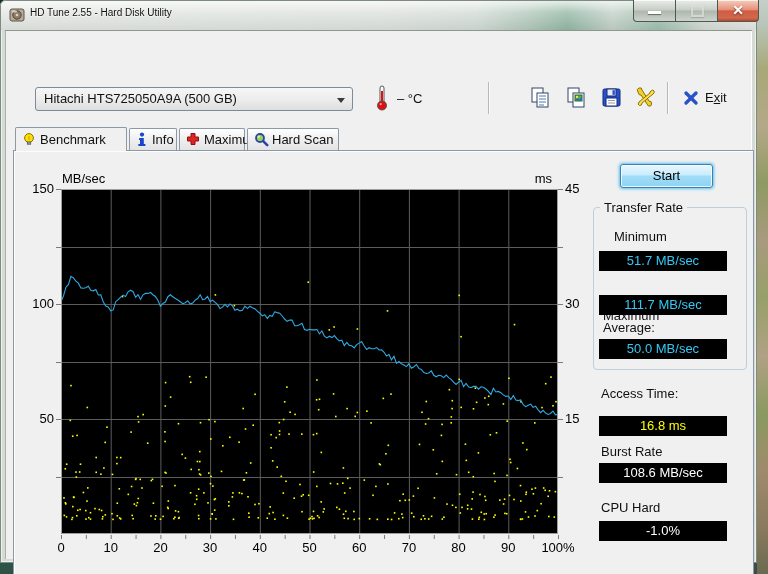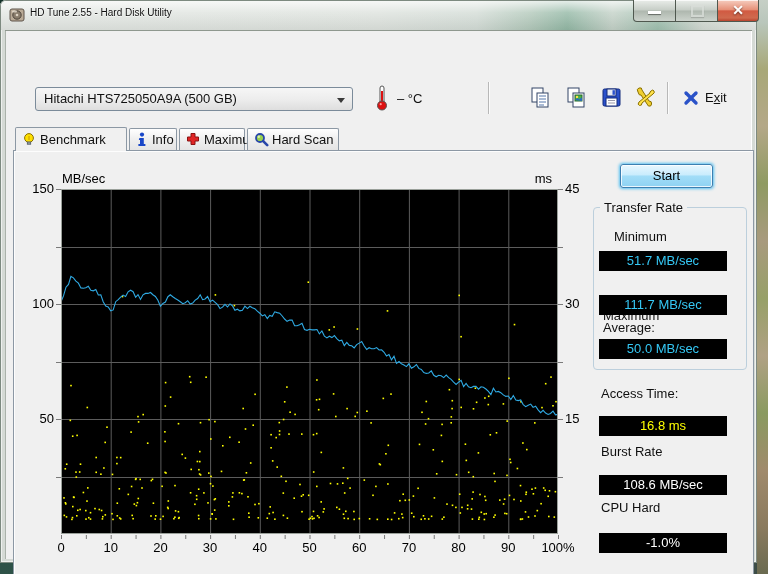--- a/index.html
+++ b/index.html
@@ -70,21 +70,21 @@
   
   #start-button{left:615px;top:133px;width:93px;height:24px;border:1px solid #3c7fb1;border-radius:3px;z-index:5;cursor:pointer;
     background:linear-gradient(180deg,#e9f7fe 0%,#c9ecfd 45%,#a2ddf8 50%,#8ed2f2 100%);
     box-shadow:0 0 3px 1px #59c0f0, inset 0 0 0 1px rgba(255,255,255,.8);
     font-size:13px;color:#000;text-align:center;line-height:22px;box-sizing:border-box;}
   #transfer-rate-group{left:588px;top:176px;width:152px;height:161px;border:1px solid #bccfdc;border-radius:4px;z-index:3;}
   #transfer-rate-group .gtitle{position:absolute;left:6px;top:-8px;background:#f0f0f0;padding:0 4px;font-size:13px;color:#101010;}
   .plabel{position:absolute;font-size:13px;color:#101010;z-index:4;}
   .vbox{position:absolute;left:594px;width:128px;height:20px;background:#000;z-index:4;
     font-size:13px;font-weight:normal;text-align:center;line-height:20px;}
-  .cyan{color:#35c8f5;} .yellow{color:#ffff00;margin-top:12px;} .white{color:#ffffff;margin-top:12px;}
+  .cyan{color:#35c8f5;} .yellow{color:#ffff00;margin-top:12px;} .white{color:#ffffff;}
 </style>
 <title>HD Tune 2.55 - Hard Disk Utility</title></head>
 <body>
 
 <div id="screen">
   <div class="abs" id="desktop-right"></div>
   <div class="abs" id="desktop-bottom"></div>
 
   <div class="abs" id="window">
     <div class="abs" id="titlebar"></div>

